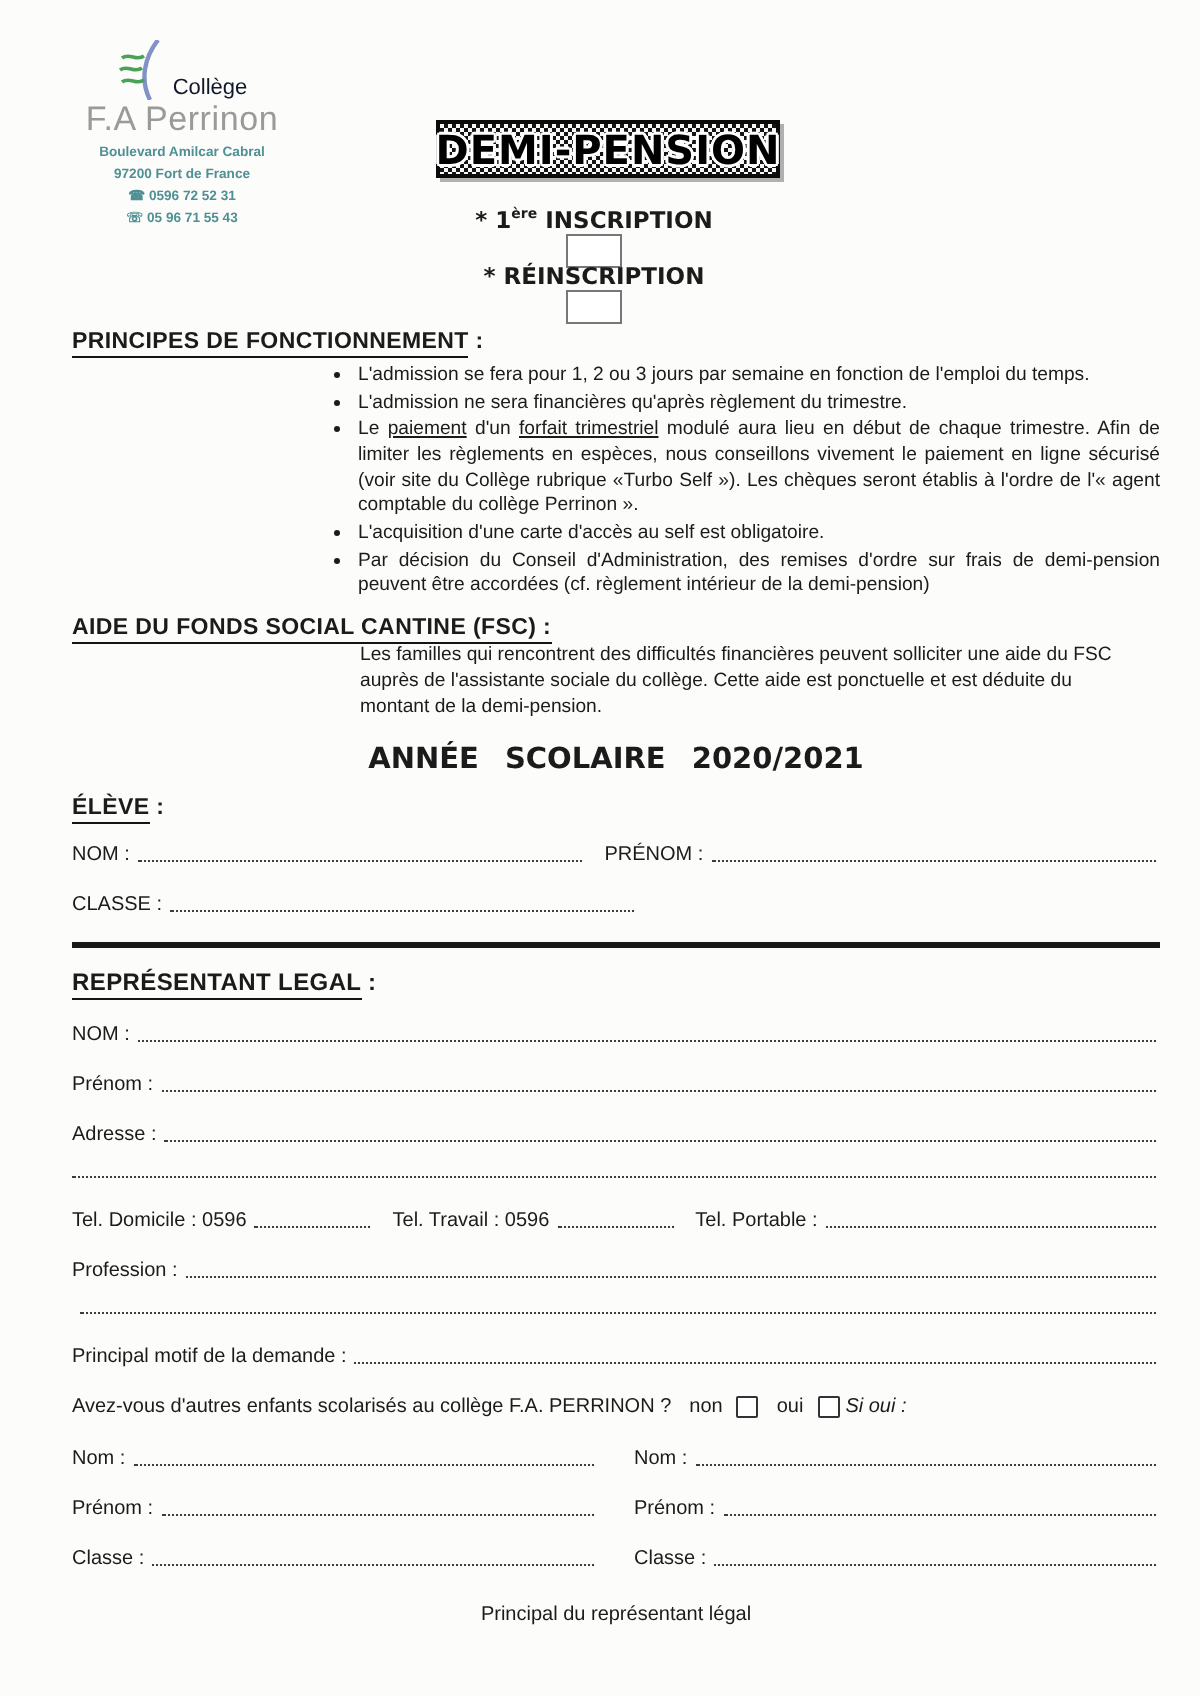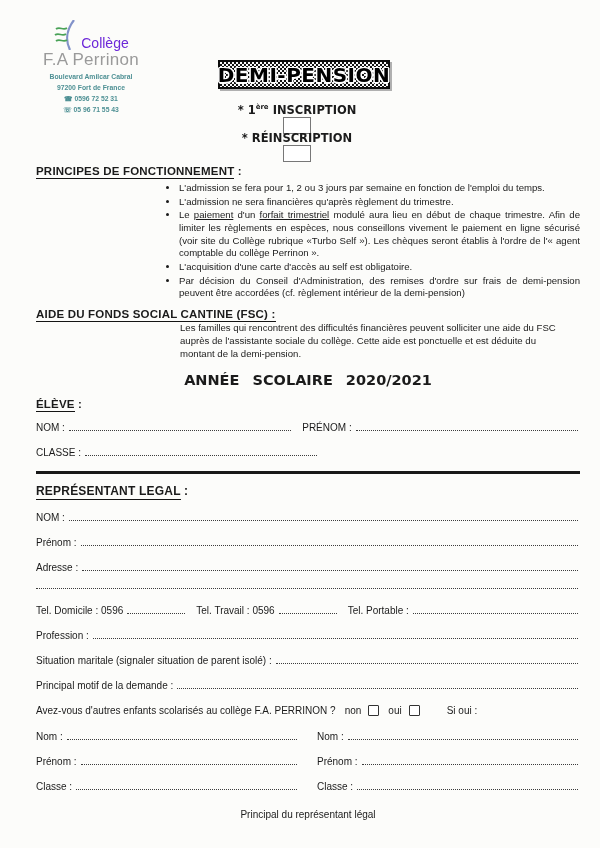--- a/index.html
+++ b/index.html
@@ -2,21 +2,21 @@
 <html><head>
 <meta charset="utf-8">
 <style>
   html,body{margin:0;padding:0;background:#e8e8e8;}
   .page{position:relative;width:600px;height:848px;background:#fcfcfa;overflow:hidden;
         font-family:"Liberation Sans",sans-serif;color:#1b1b1b;margin:0 auto;}
 
   
   .logo{position:absolute;left:24px;top:20px;width:134px;text-align:center;}
   .logo-top{display:flex;align-items:flex-end;justify-content:center;height:30px;}
-  .logo-college{color:#6d28d9;font-size:14px;line-height:1;}
+  .logo-college{color:#0f172a;font-size:11px;line-height:1;}
   .logo-name{color:#9a9a9a;font-size:17px;letter-spacing:.3px;margin-top:1px;line-height:1;}
   .logo-addr{margin-top:4px;color:#4e9094;font-size:6.8px;line-height:1.6;font-weight:700;}
 
   
   .title-box{position:absolute;left:218px;top:60px;width:168px;height:25px;
     display:flex;align-items:center;justify-content:center;
     background:repeating-conic-gradient(#141414 0% 25%, #f7f7f7 0% 50%) 0 0/4px 4px;
     border:2.5px solid #0b0b0b;box-shadow:2px 2px 0 0 #b0b0b0;}
   .title-text{font-family:"DejaVu Sans",sans-serif;font-weight:700;font-size:20px;
     letter-spacing:.5px;color:#000;white-space:nowrap;
@@ -52,21 +52,21 @@
   .dots{flex:1;margin:0 2px 2px 4px;border-bottom:1.8px dotted #3c3c3c;height:1px;}
   .dots-classe{flex:none;width:232px;}
   .dots-tel{flex:none;width:58px;}
   .dots-tel-end{flex:1;}
   .gap{margin-left:9px;}
   .row-tight{margin-top:12px;}
   .thick-line{margin-top:13px;border-top:3px solid #181818;}
   .rep-heading{margin-top:10px;font-size:12px;}
   .avez{align-items:center;}
   .small-box{width:9px;height:9px;border:1.3px solid #333;border-radius:1px;margin:0 3px 1px 7px;background:#fff;}
-  .siou{margin-left:24px;}
+  .siou{margin-left:0;font-style:italic;}
   .two-col .cell{flex:1;display:flex;align-items:flex-end;}
   .cell-r{margin-left:18px;}
   .signature{margin-top:17px;text-align:center;font-size:10px;}
 </style>
 </head>
 <body>
 
 <div class="page">
 
   <div class="logo">
@@ -159,21 +159,20 @@
       <span class="dots dots-tel"></span>
       <span class="lbl gap">Tel. Portable :</span>
       <span class="dots dots-tel-end"></span>
     </div>
 
     <div class="row">
       <span class="lbl">Profession :</span>
       <span class="dots"></span>
     </div>
     <div class="row">
-      <span class="lbl">Situation maritale (signaler situation de parent isolé) :</span>
       <span class="dots"></span>
     </div>
     <div class="row">
       <span class="lbl">Principal motif de la demande :</span>
       <span class="dots"></span>
     </div>
 
     <div class="row avez">
       <span>Avez-vous d'autres enfants scolarisés au collège F.A. PERRINON ?</span>
       <span class="gap">non</span>

